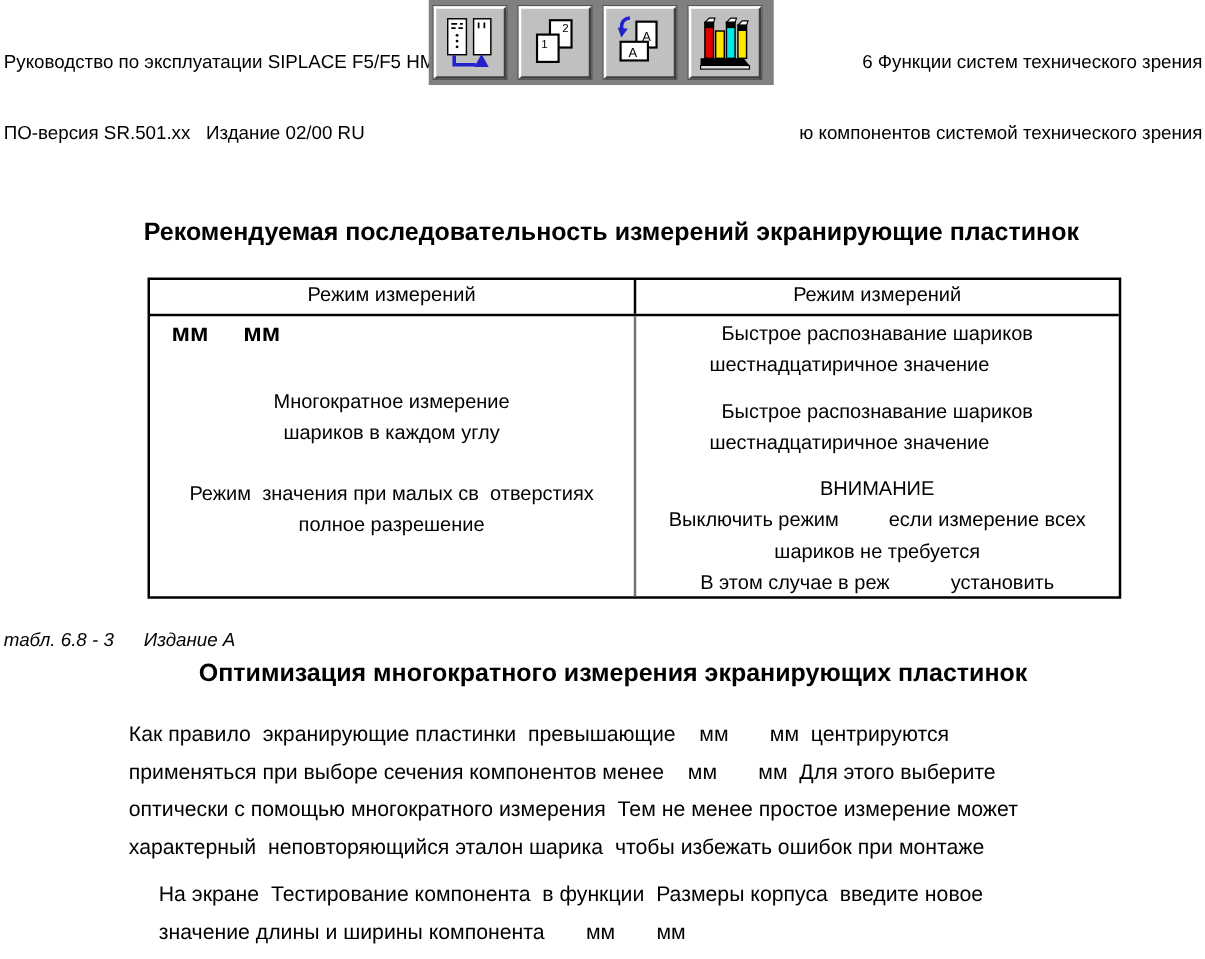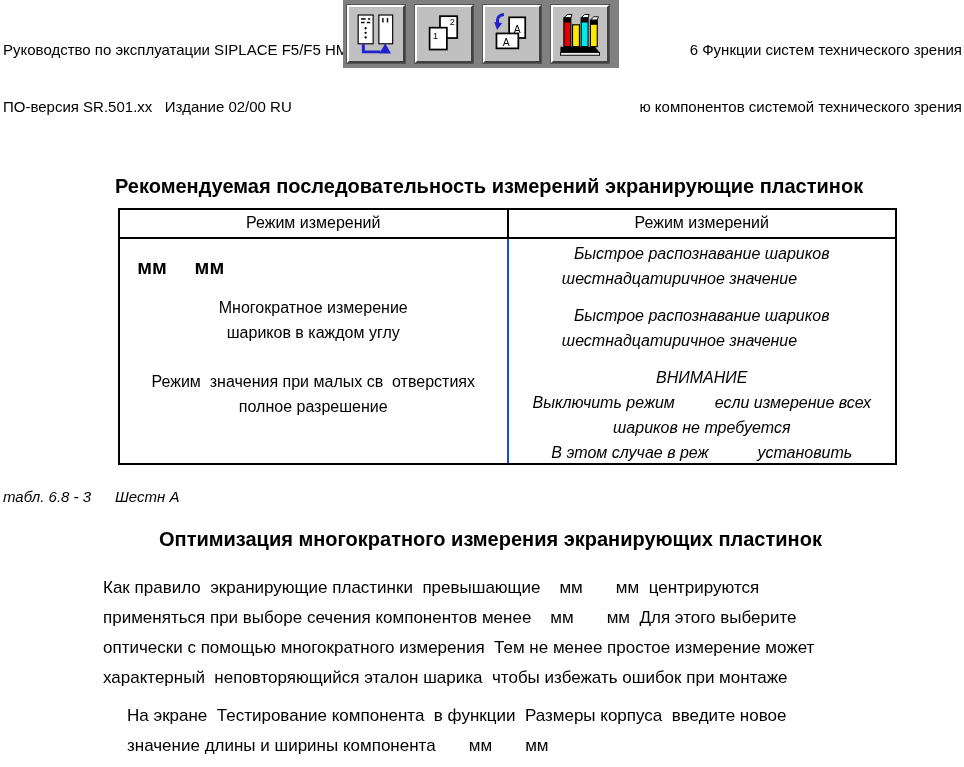--- a/index.html
+++ b/index.html
@@ -13,34 +13,34 @@
            display:flex;align-items:center;gap:10px;padding-left:4px;box-sizing:border-box;z-index:5;}
   .tb-btn{width:58px;height:58px;background:#c0c0c0;border:2px solid;
           border-color:#ffffff #404040 #404040 #ffffff;box-shadow:0 0 0 1px #555;
           display:flex;align-items:center;justify-content:center;padding:0;cursor:pointer;}
   .tb-btn svg{width:46px;height:46px;display:block;}
 
   .h1{position:absolute;left:115px;font-size:20px;font-weight:bold;line-height:27px;white-space:pre;}
   #heading1{top:119px;}
   #heading2{top:526px;margin-left:44px;}
 
-  .doc-table{position:absolute;left:118px;top:208px;width:779px;height:257px;
+  .doc-table{position:absolute;left:118px;top:222px;width:779px;height:257px;
              border:2px solid #000;box-sizing:border-box;display:flex;flex-direction:column;}
   .t-head{display:flex;border-bottom:2px solid #000;flex:0 0 27px;}
   .t-head .th{flex:1;text-align:center;font-size:16px;line-height:26px;}
   .t-head .th + .th{border-left:2px solid #000;}
   .t-body{display:flex;flex:1;min-height:0;}
   .t-cell{flex:1;text-align:center;font-size:16px;box-sizing:border-box;overflow:hidden;}
-  .t-cell + .t-cell{border-left:2px solid #1d4ed8;font-style:italic;}
+  .t-cell + .t-cell{border-left:2px solid #737373;}
   .cell-left{padding-top:56px;}
   .cell-right{padding-top:2px;}
   .tline{line-height:25px;white-space:pre;}
   .tline:empty{height:12px;}
 
-  .caption{position:absolute;top:488px;left:0;width:400px;height:20px;
+  .caption{position:absolute;top:504px;left:0;width:400px;height:20px;
            font-size:15px;font-style:italic;}
   .cap-label{position:absolute;left:3px;top:0;white-space:pre;}
   .cap-text{position:absolute;left:115px;top:0;white-space:pre;}
 
   .para{position:absolute;font-size:17px;line-height:30px;}
   #para1{left:103px;top:573px;}
   #para2{left:127px;top:701px;}
   .pline{white-space:pre;}
 </style>
 </head>
@@ -140,21 +140,21 @@
           <div class="tline">ВНИМАНИЕ</div>
           <div class="tline">Выключить режим         если измерение всех</div>
           <div class="tline">шариков не требуется</div>
           <div class="tline">В этом случае в реж           установить</div>
         </div>
     </div>
   </div>
 
   <div class="caption">
     <span class="cap-label">табл. 6.8 - 3</span>
-    <span class="cap-text">Шестн А</span>
+    <span class="cap-text">Издание А</span>
   </div>
 
   <div class="h1" id="heading2">Оптимизация многократного измерения экранирующих пластинок</div>
 
   <div class="para" id="para1">
       <div class="pline">Как правило  экранирующие пластинки  превышающие    мм       мм  центрируются</div>
       <div class="pline">применяться при выборе сечения компонентов менее    мм       мм  Для этого выберите</div>
       <div class="pline">оптически с помощью многократного измерения  Тем не менее простое измерение может</div>
       <div class="pline">характерный  неповторяющийся эталон шарика  чтобы избежать ошибок при монтаже</div>
     </div>

